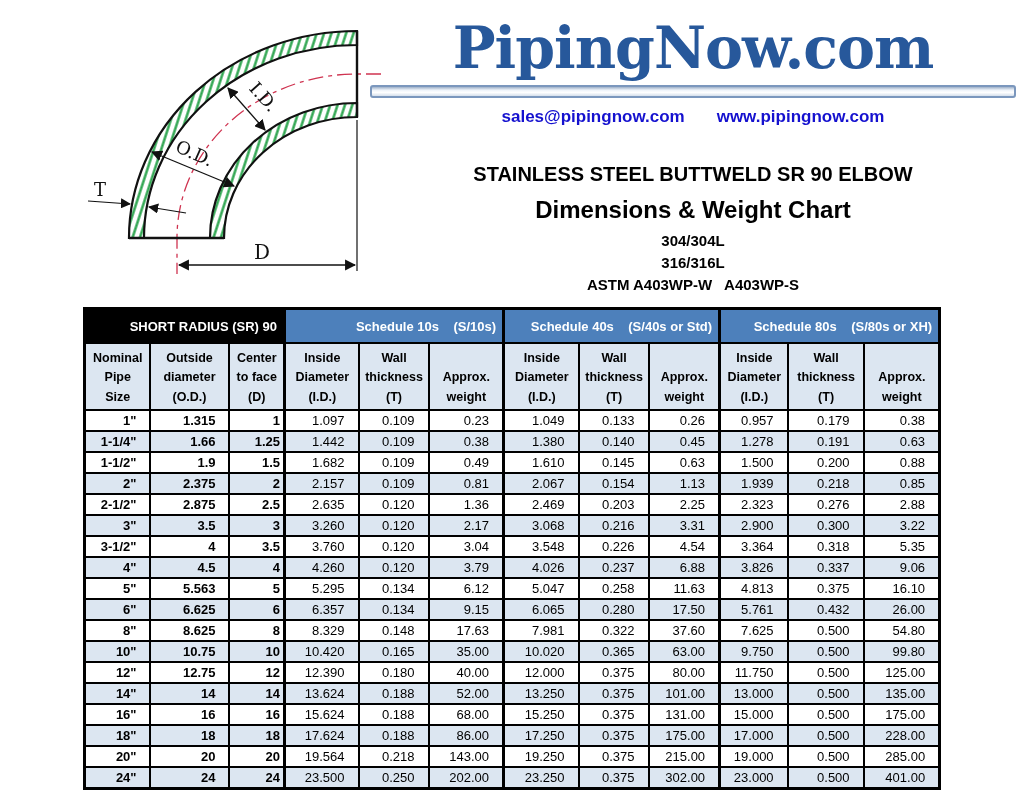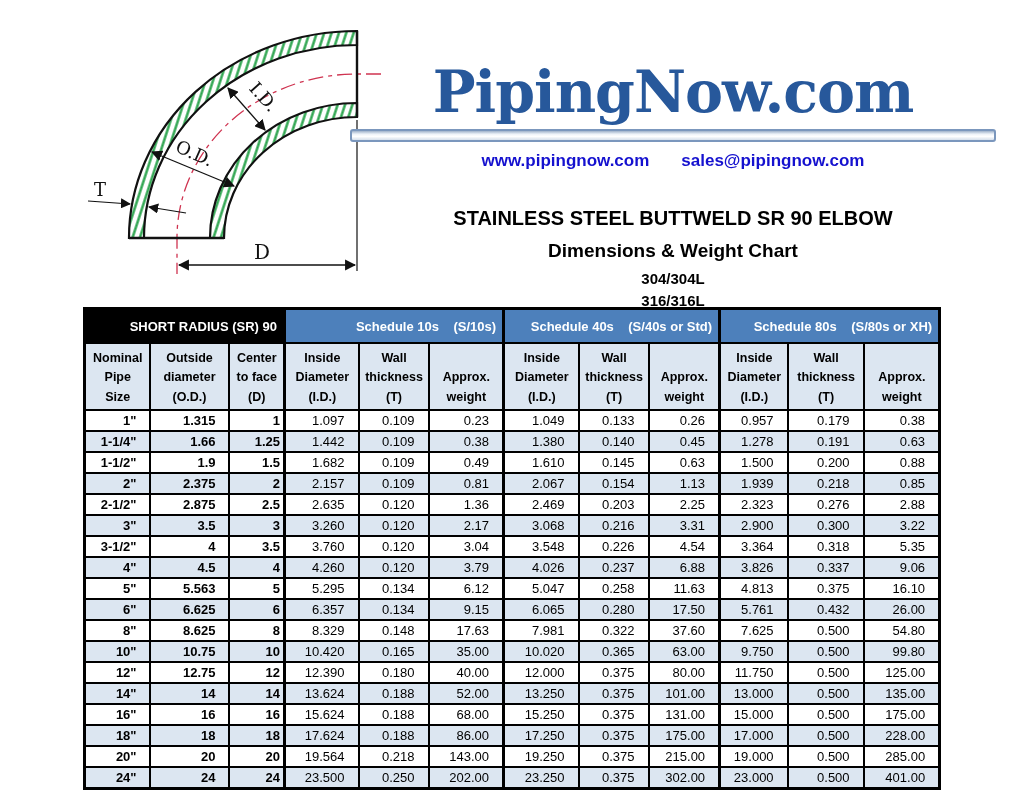--- a/index.html
+++ b/index.html
@@ -1,30 +1,30 @@
 <!DOCTYPE html>
 <html><head>
 <meta charset="utf-8">
 <style>
   html,body{margin:0;padding:0;background:#fff;}
   body{width:1024px;height:791px;position:relative;overflow:hidden;
        font-family:"Liberation Sans",sans-serif;color:#000;}
   .page{position:absolute;inset:0;background:#fff;}
 
   
-  .header-block{position:absolute;left:348px;top:16px;width:650px;text-align:center;margin-top:44px;}
+  .header-block{position:absolute;left:368px;top:16px;width:650px;text-align:center;}
   .logo{font-family:"DejaVu Serif",serif;font-weight:bold;font-size:57px;line-height:1.12;
         color:#27589b;letter-spacing:-1px;}
   .pipe-divider{height:9px;margin:5px 2px 0 2px;border:2px solid #7b97bd;border-radius:3px;
         background:linear-gradient(180deg,#9fb2ca 0%,#eef3f9 35%,#ffffff 60%,#d5dfeb 100%);}
   .links{display:flex;justify-content:center;gap:32px;margin-top:9px;
          font-size:17px;font-weight:bold;color:#1511cf;}
   .links span{white-space:nowrap;}
   .title1{margin-top:36px;font-size:20px;font-weight:bold;}
-  .title2{margin-top:10px;font-size:19px;font-weight:bold;}
+  .title2{margin-top:10px;font-size:24px;font-weight:bold;}
   .mat{margin-top:8px;font-size:15px;font-weight:bold;}
   .mat2{margin-top:5px;font-size:15px;font-weight:bold;}
   .astm{margin-top:5px;font-size:15px;font-weight:bold;white-space:pre;}
 
   
   .diagram{position:absolute;left:55px;top:5px;}
 
   
   table.spec{position:absolute;left:83px;top:307px;width:855px;
              border-collapse:collapse;table-layout:fixed;
@@ -82,22 +82,22 @@
 
     <line x1="357" y1="120" x2="357" y2="271" stroke="#111" stroke-width="1.2"></line>
     <line x1="179" y1="265" x2="355" y2="265" stroke="#111" stroke-width="1.3" marker-start="url(#arr)" marker-end="url(#arr)"></line>
     <text x="262" y="259" text-anchor="middle" font-family="DejaVu Serif, serif" font-size="20" fill="#111">D</text>
   </svg>
 
   <div class="header-block">
     <div class="logo">PipingNow.com</div>
     <div class="pipe-divider"></div>
     <div class="links">
+      <span>sales@pipingnow.com</span>
       <span>www.pipingnow.com</span>
-      <span>sales@pipingnow.com</span>
     </div>
     <div class="title1">STAINLESS STEEL BUTTWELD SR 90 ELBOW</div>
     <div class="title2">Dimensions &amp; Weight Chart</div>
     <div class="mat">304/304L</div>
     <div class="mat2">316/316L</div>
     <div class="astm">ASTM A403WP-W   A403WP-S</div>
   </div>
 
   <table class="spec">
     <colgroup>

